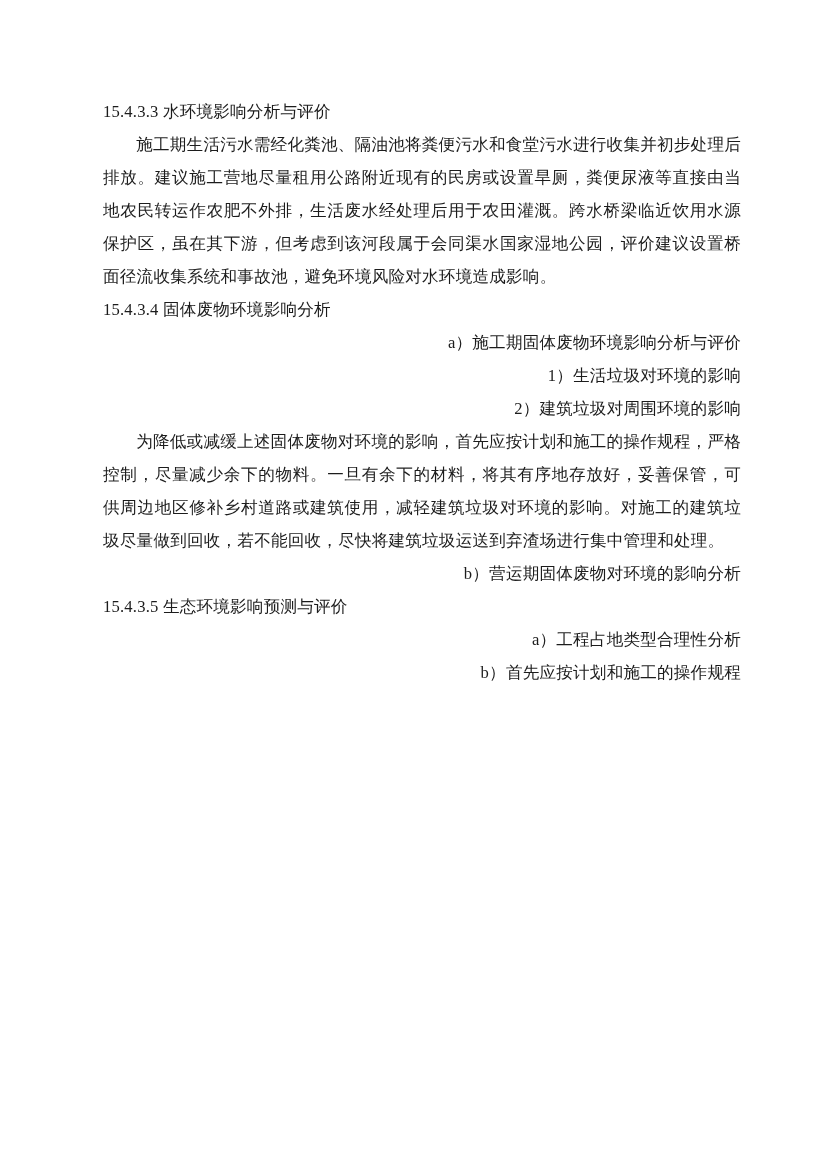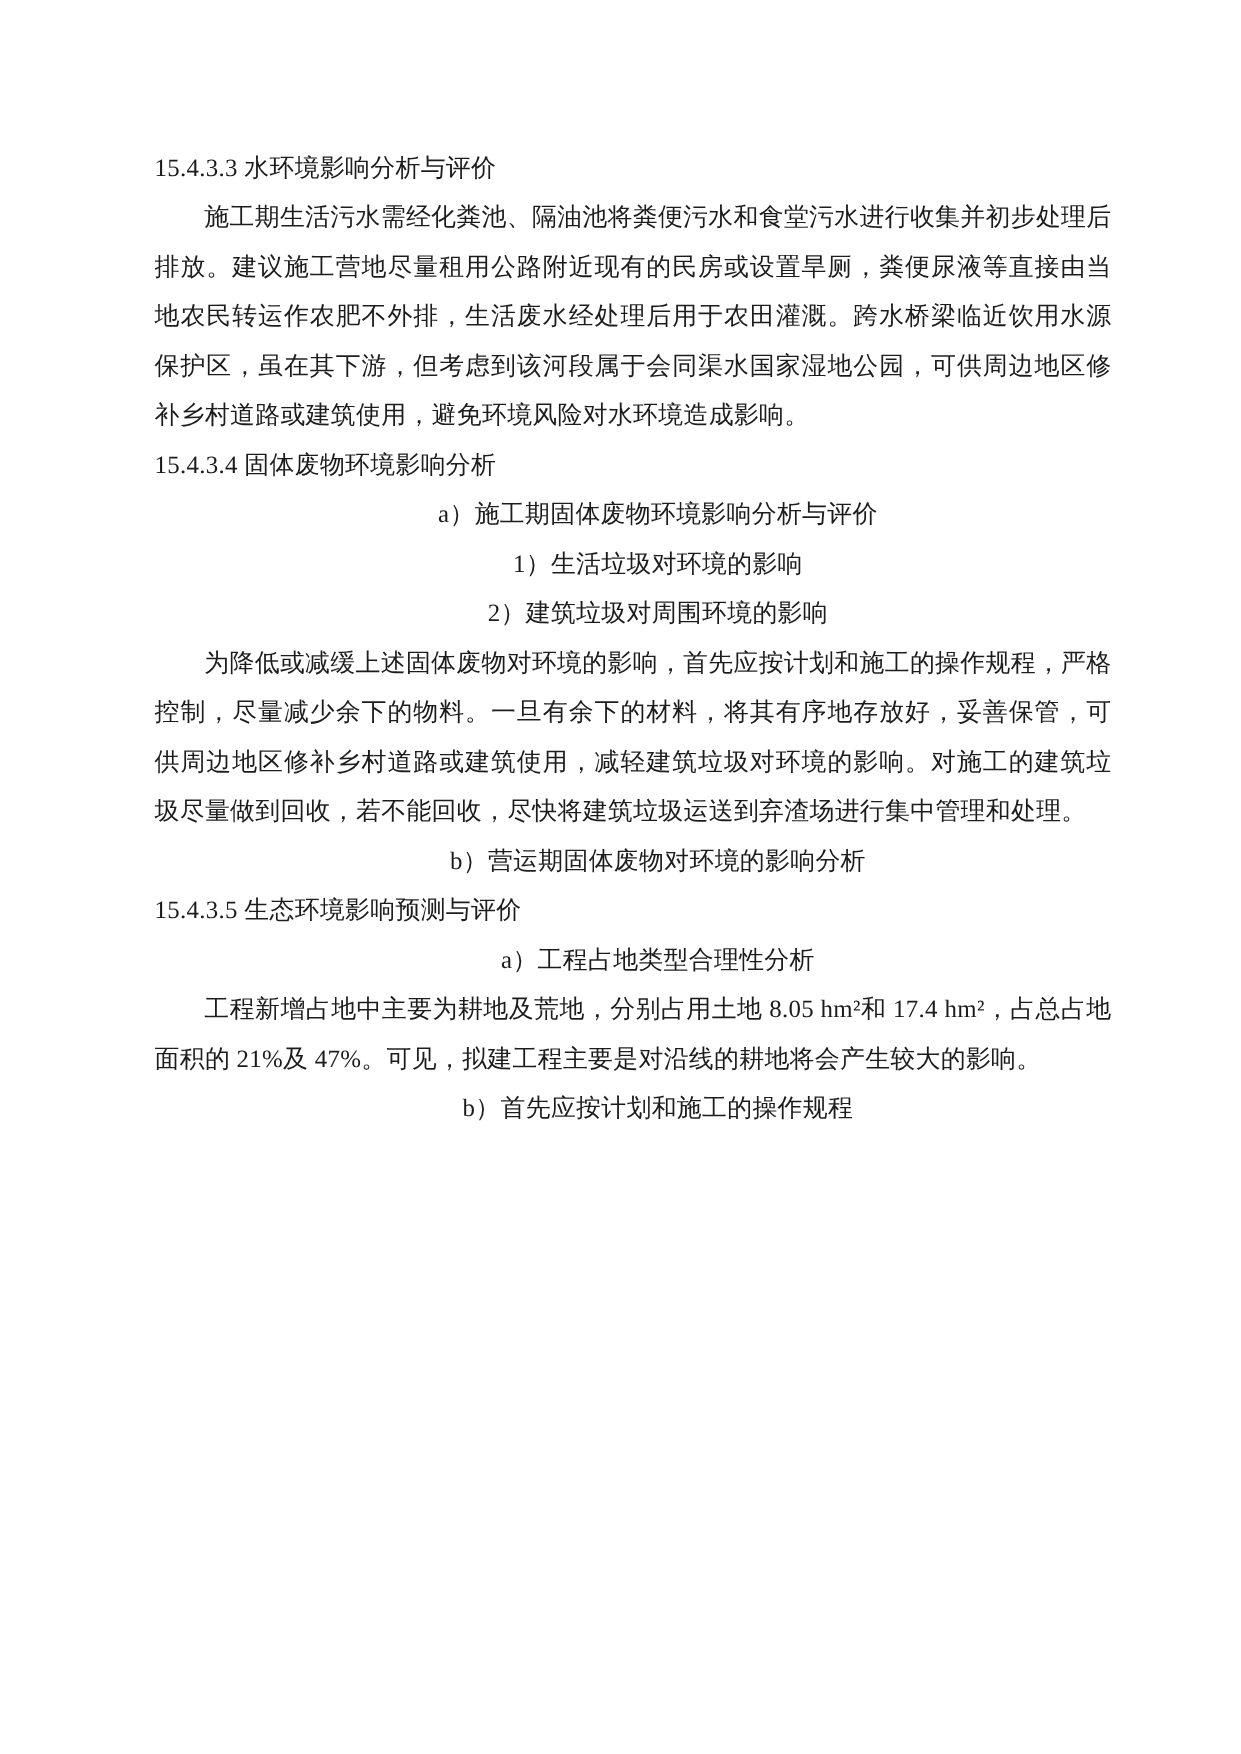--- a/index.html
+++ b/index.html
@@ -27,21 +27,21 @@
     font-size: 16.6px;
     line-height: 33px;
     letter-spacing: 0.2px;
   }
   p.block-heading {
     text-indent: 0;
     text-align: left;
   }
   p.block-sub {
     text-indent: 2em;
-    text-align: center;
+    text-align: right;
   }
   p.block-para {
     text-indent: 2em;
     text-align: justify;
     text-justify: inter-ideograph;
   }
   .page-number {
     position: absolute;
     top: 1090px;
     left: 0;
@@ -50,26 +50,25 @@
     font-size: 14.5px;
     color: #a21caf;
   }
 </style>
 </head>
 <body>
 
 <div class="page">
   <div class="content">
       <p class="block-heading">15.4.3.3 水环境影响分析与评价</p>
-      <p class="block-para">施工期生活污水需经化粪池、隔油池将粪便污水和食堂污水进行收集并初步处理后排放。建议施工营地尽量租用公路附近现有的民房或设置旱厕，粪便尿液等直接由当地农民转运作农肥不外排，生活废水经处理后用于农田灌溉。跨水桥梁临近饮用水源保护区，虽在其下游，但考虑到该河段属于会同渠水国家湿地公园，可供周边地区修补乡村道路或建筑使用，避免环境风险对水环境造成影响。</p>
+      <p class="block-para">施工期生活污水需经化粪池、隔油池将粪便污水和食堂污水进行收集并初步处理后排放。建议施工营地尽量租用公路附近现有的民房或设置旱厕，粪便尿液等直接由当地农民转运作农肥不外排，生活废水经处理后用于农田灌溉。跨水桥梁临近饮用水源保护区，虽在其下游，但考虑到该河段属于会同渠水国家湿地公园，评价建议设置桥面径流收集系统和事故池，避免环境风险对水环境造成影响。</p>
       <p class="block-heading">15.4.3.4 固体废物环境影响分析</p>
       <p class="block-sub">a）施工期固体废物环境影响分析与评价</p>
       <p class="block-sub">1）生活垃圾对环境的影响</p>
       <p class="block-sub">2）建筑垃圾对周围环境的影响</p>
       <p class="block-para">为降低或减缓上述固体废物对环境的影响，首先应按计划和施工的操作规程，严格控制，尽量减少余下的物料。一旦有余下的材料，将其有序地存放好，妥善保管，可供周边地区修补乡村道路或建筑使用，减轻建筑垃圾对环境的影响。对施工的建筑垃圾尽量做到回收，若不能回收，尽快将建筑垃圾运送到弃渣场进行集中管理和处理。</p>
       <p class="block-sub">b）营运期固体废物对环境的影响分析</p>
       <p class="block-heading">15.4.3.5 生态环境影响预测与评价</p>
       <p class="block-sub">a）工程占地类型合理性分析</p>
-      <p class="block-para">工程新增占地中主要为耕地及荒地，分别占用土地 8.05 hm²和 17.4 hm²，占总占地面积的 21%及 47%。可见，拟建工程主要是对沿线的耕地将会产生较大的影响。</p>
       <p class="block-sub">b）首先应按计划和施工的操作规程</p>
     </div>
   <div class="page-number">170</div>
 </div>
 
 </body></html>

